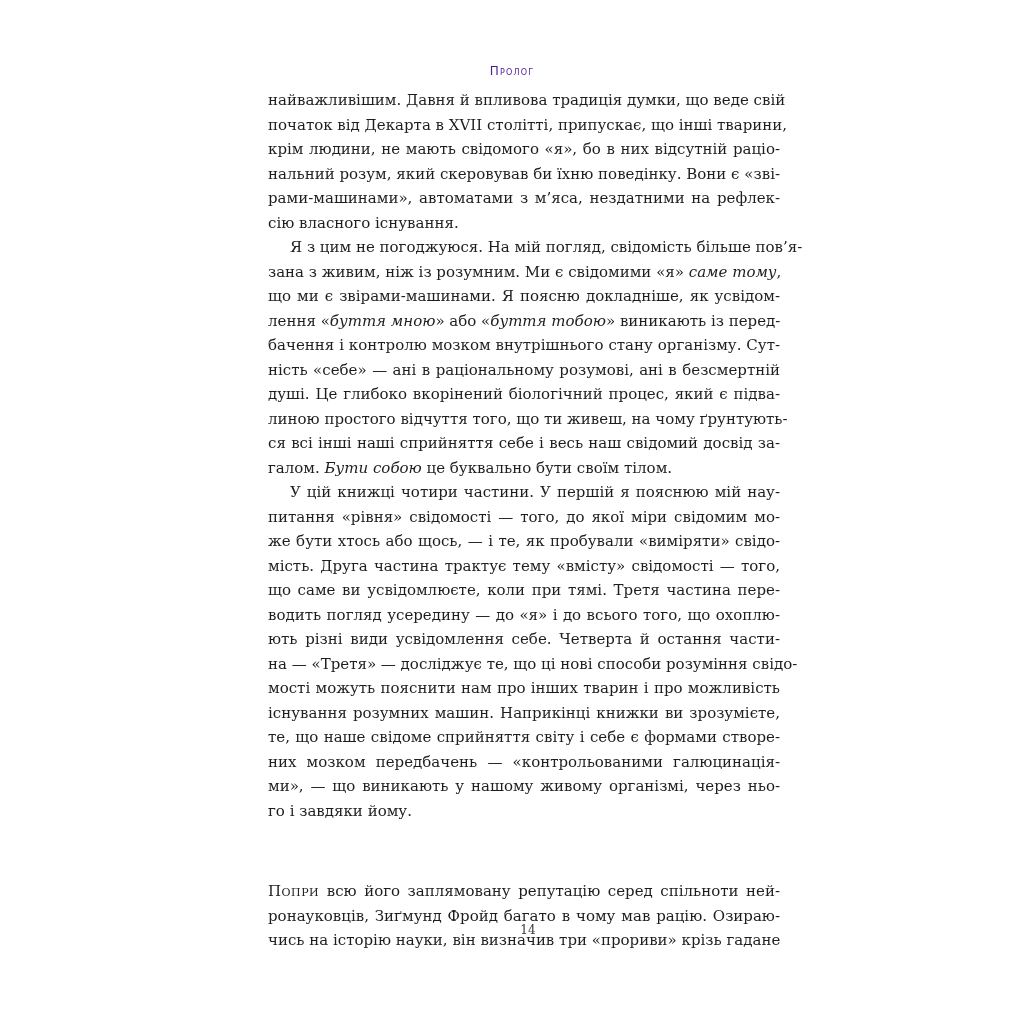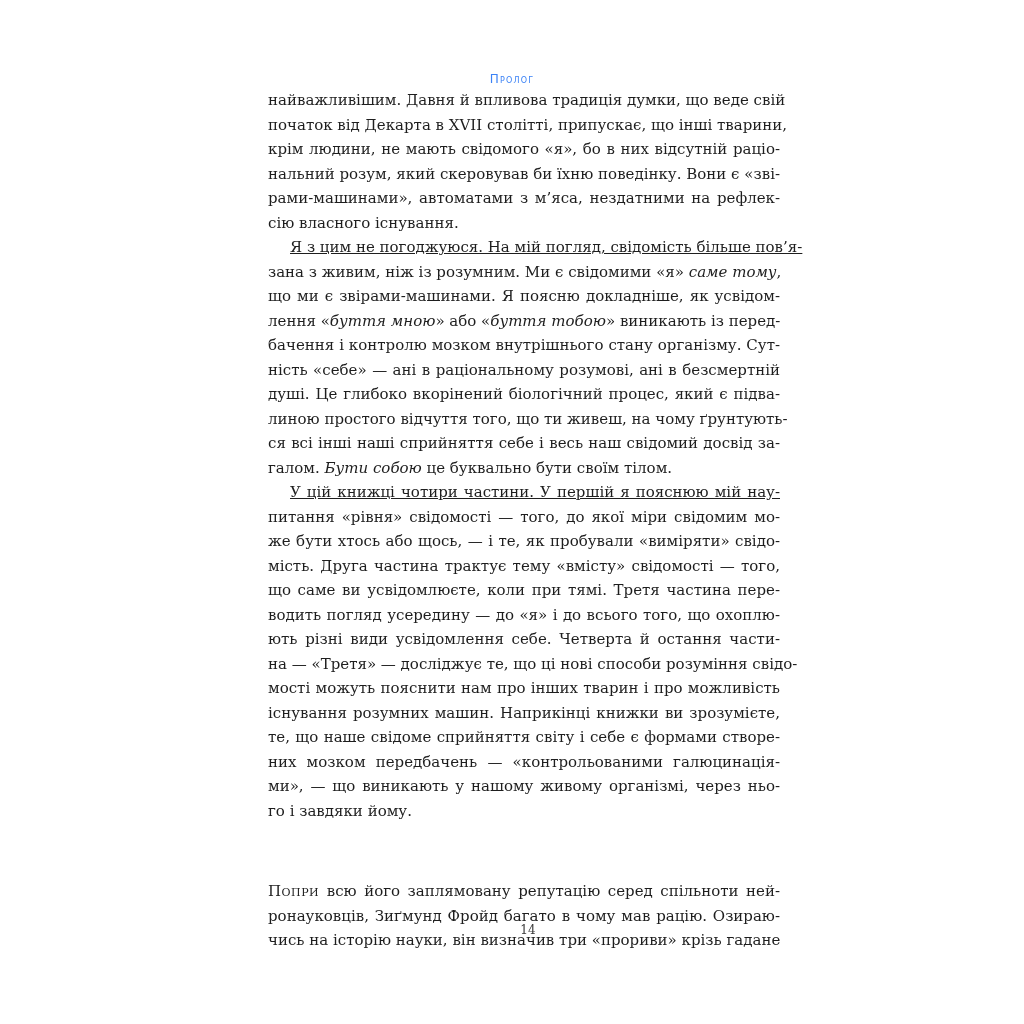--- a/index.html
+++ b/index.html
@@ -5,47 +5,47 @@
   html, body { margin: 0; padding: 0; }
   body {
     width: 1024px; height: 1024px;
     background: #ffffff;
     position: relative;
     overflow: hidden;
     color: #1e1e1e;
   }
   .running-head {
     position: absolute;
-    top: 72px; left: 0; width: 1024px;
+    top: 64px; left: 0; width: 1024px;
     text-align: center;
     font-family: "DejaVu Sans", sans-serif;
     font-size: 12px;
     letter-spacing: 1.2px;
-    color: #3b82f6;
+    color: #4c1d95;
     font-variant: small-caps;
   }
   .text-block {
     position: absolute;
     left: 268px; top: 88px;
     width: 512px;
     font-family: "DejaVu Serif", serif;
     font-size: 15px;
     line-height: 24.5px;
     color: #1e1e1e;
   }
   .line {
     display: block;
     white-space: nowrap;
     text-align: justify;
     text-align-last: justify;
     height: 24.5px;
     overflow: visible;
   }
   .line.last { text-align-last: left; }
-  .line.indent { padding-left: 22px; text-decoration: underline; }
+  .line.indent { padding-left: 22px; }
   .para-gap { height: 56px; }
   em { font-style: italic; }
   .smallcaps { font-variant: small-caps; letter-spacing: 0.5px; }
   .page-number {
     position: absolute;
     top: 923px; left: 16px; width: 1024px;
     text-align: center;
     font-family: "DejaVu Serif", serif;
     font-size: 12px;
     color: #3a3a3a;

